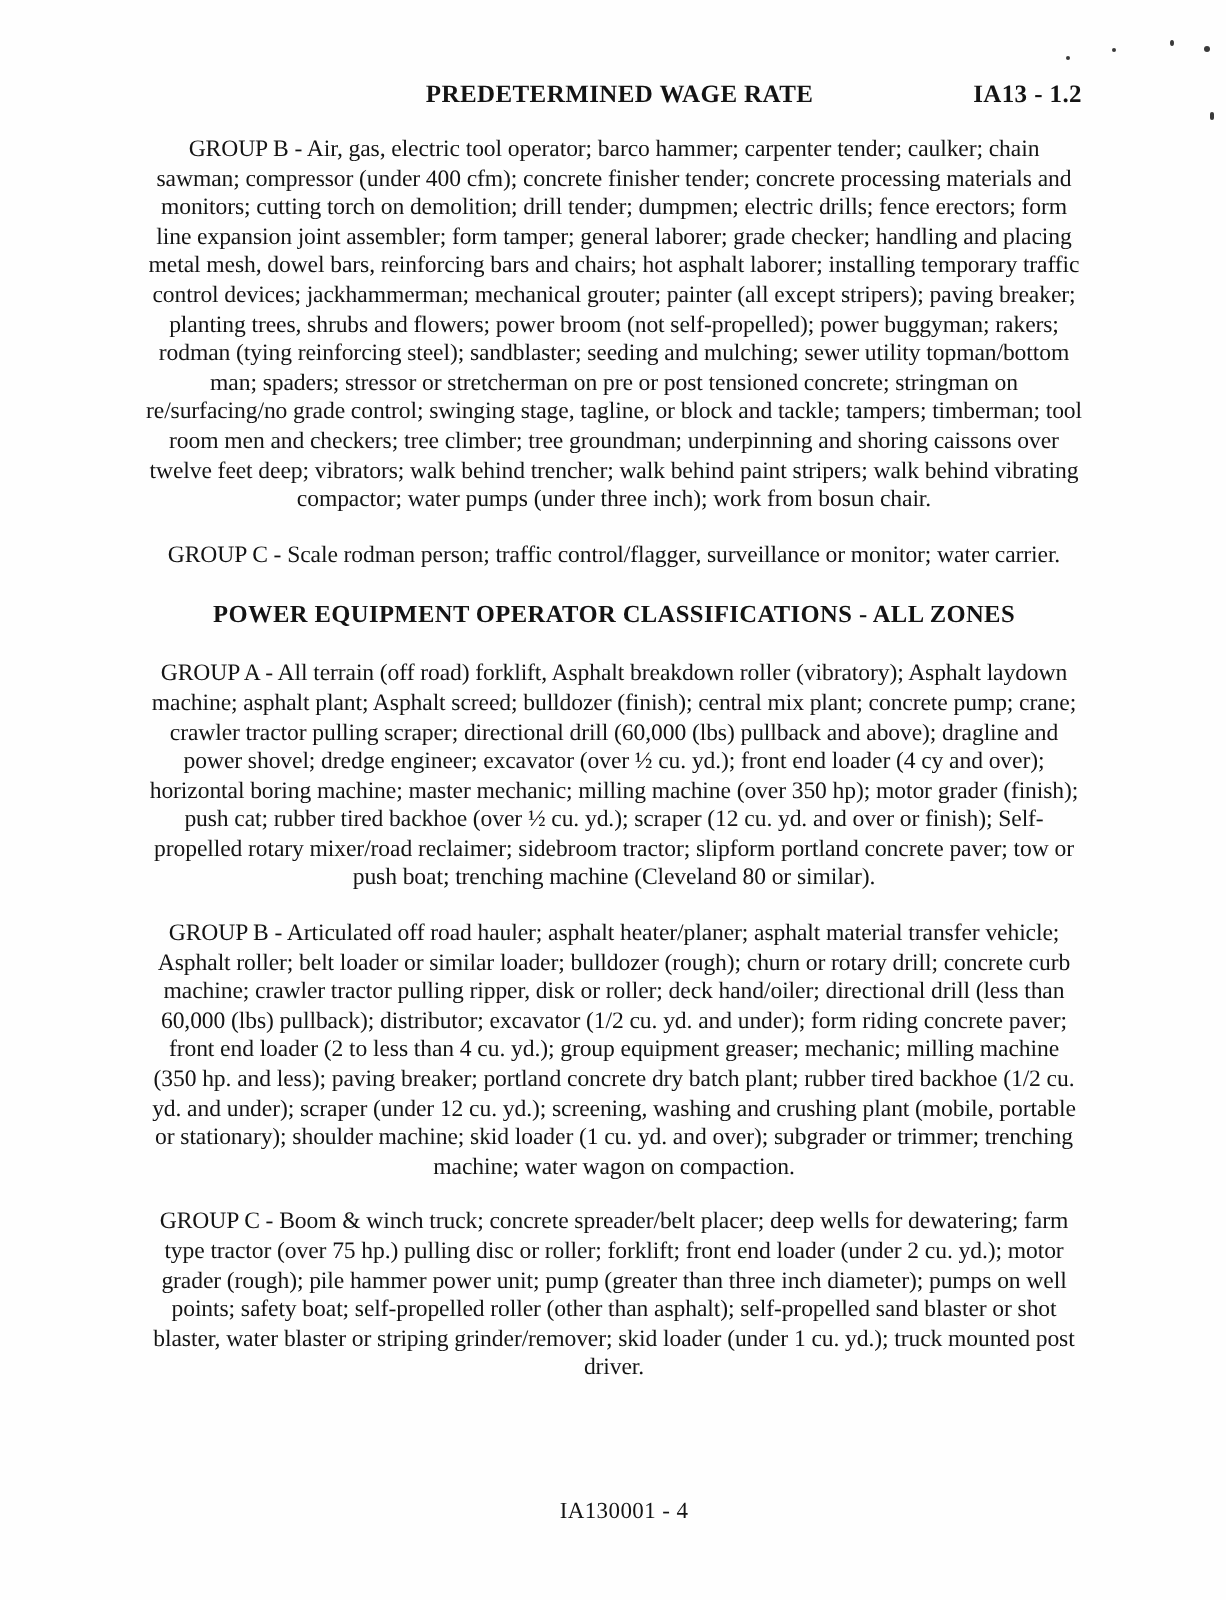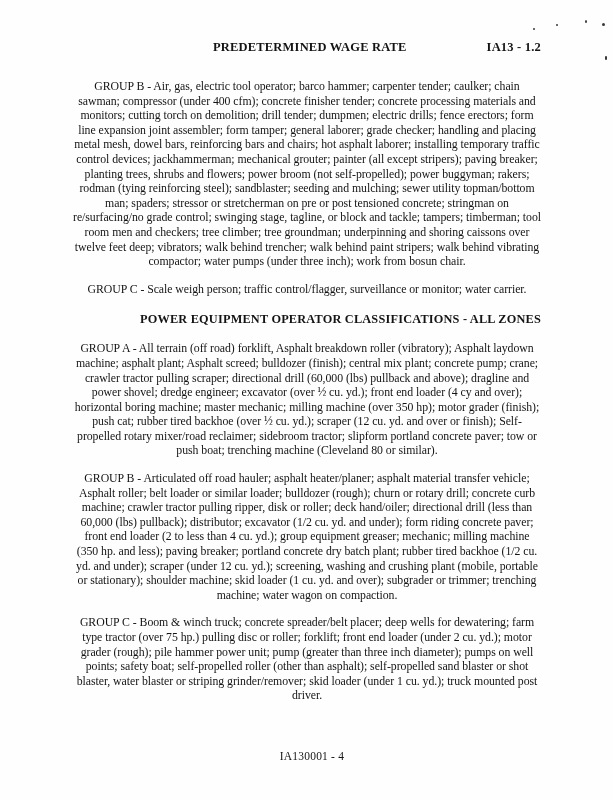--- a/index.html
+++ b/index.html
@@ -22,42 +22,42 @@
     left: 73px;
     top: 40px;
     width: 468px;
   }
   .header-row {
     display: flex;
     align-items: center;
     font-weight: bold;
     font-size: 12.5px;
     letter-spacing: 0.2px;
-    margin-bottom: 24px;
+    margin-bottom: 12px;
   }
   .header-title {
     flex: 1;
     text-align: center;
     padding-left: 60px; 
   }
   .header-ref {
     margin-left: auto;
     white-space: nowrap;
   }
   .para {
     font-size: 11.8px;
     line-height: 14.6px;
     letter-spacing: -0.05px;
     margin: 0 0 13px 0;
     text-align: center;
   }
   .section-heading {
     font-size: 12.3px;
     font-weight: bold;
-    text-align: right;
+    text-align: center;
     letter-spacing: 0.2px;
     margin: 16px 0 14px 0;
   }
   .footer {
     position: absolute;
     left: 0;
     right: 0;
     top: 750px;
     text-align: center;
     font-size: 11.5px;
@@ -88,21 +88,21 @@
 
   <div class="text-block">
 
     <div class="header-row">
       <span class="header-title">PREDETERMINED WAGE RATE</span>
       <span class="header-ref">IA13 - 1.2</span>
     </div>
 
     <p class="para">GROUP B - Air, gas, electric tool operator; barco hammer; carpenter tender; caulker; chain sawman; compressor (under 400 cfm); concrete finisher tender; concrete processing materials and monitors; cutting torch on demolition; drill tender; dumpmen; electric drills; fence erectors; form line expansion joint assembler; form tamper; general laborer; grade checker; handling and placing metal mesh, dowel bars, reinforcing bars and chairs; hot asphalt laborer; installing temporary traffic control devices; jackhammerman; mechanical grouter; painter (all except stripers); paving breaker; planting trees, shrubs and flowers; power broom (not self-propelled); power buggyman; rakers; rodman (tying reinforcing steel); sandblaster; seeding and mulching; sewer utility topman/bottom man; spaders; stressor or stretcherman on pre or post tensioned concrete; stringman on re/surfacing/no grade control; swinging stage, tagline, or block and tackle; tampers; timberman; tool room men and checkers; tree climber; tree groundman; underpinning and shoring caissons over twelve feet deep; vibrators; walk behind trencher; walk behind paint stripers; walk behind vibrating compactor; water pumps (under three inch); work from bosun chair.</p>
 
-    <p class="para">GROUP C - Scale weigh person; traffic control/flagger, surveillance or monitor; water carrier.</p>
+    <p class="para">GROUP C - Scale rodman person; traffic control/flagger, surveillance or monitor; water carrier.</p>
 
     <h2 class="section-heading">POWER EQUIPMENT OPERATOR CLASSIFICATIONS - ALL ZONES</h2>
 
     <p class="para">GROUP A - All terrain (off road) forklift, Asphalt breakdown roller (vibratory); Asphalt laydown machine; asphalt plant; Asphalt screed; bulldozer (finish); central mix plant; concrete pump; crane; crawler tractor pulling scraper; directional drill (60,000 (lbs) pullback and above); dragline and power shovel; dredge engineer; excavator (over ½ cu. yd.); front end loader (4 cy and over); horizontal boring machine; master mechanic; milling machine (over 350 hp); motor grader (finish); push cat; rubber tired backhoe (over ½ cu. yd.); scraper (12 cu. yd. and over or finish); Self-propelled rotary mixer/road reclaimer; sidebroom tractor; slipform portland concrete paver; tow or push boat; trenching machine (Cleveland 80 or similar).</p>
 
     <p class="para">GROUP B - Articulated off road hauler; asphalt heater/planer; asphalt material transfer vehicle; Asphalt roller; belt loader or similar loader; bulldozer (rough); churn or rotary drill; concrete curb machine; crawler tractor pulling ripper, disk or roller; deck hand/oiler; directional drill (less than 60,000 (lbs) pullback); distributor; excavator (1/2 cu. yd. and under); form riding concrete paver; front end loader (2 to less than 4 cu. yd.); group equipment greaser; mechanic; milling machine (350 hp. and less); paving breaker; portland concrete dry batch plant; rubber tired backhoe (1/2 cu. yd. and under); scraper (under 12 cu. yd.); screening, washing and crushing plant (mobile, portable or stationary); shoulder machine; skid loader (1 cu. yd. and over); subgrader or trimmer; trenching machine; water wagon on compaction.</p>
 
     <p class="para">GROUP C - Boom &amp; winch truck; concrete spreader/belt placer; deep wells for dewatering; farm type tractor (over 75 hp.) pulling disc or roller; forklift; front end loader (under 2 cu. yd.); motor grader (rough); pile hammer power unit; pump (greater than three inch diameter); pumps on well points; safety boat; self-propelled roller (other than asphalt); self-propelled sand blaster or shot blaster, water blaster or striping grinder/remover; skid loader (under 1 cu. yd.); truck mounted post driver.</p>
 
   </div>

